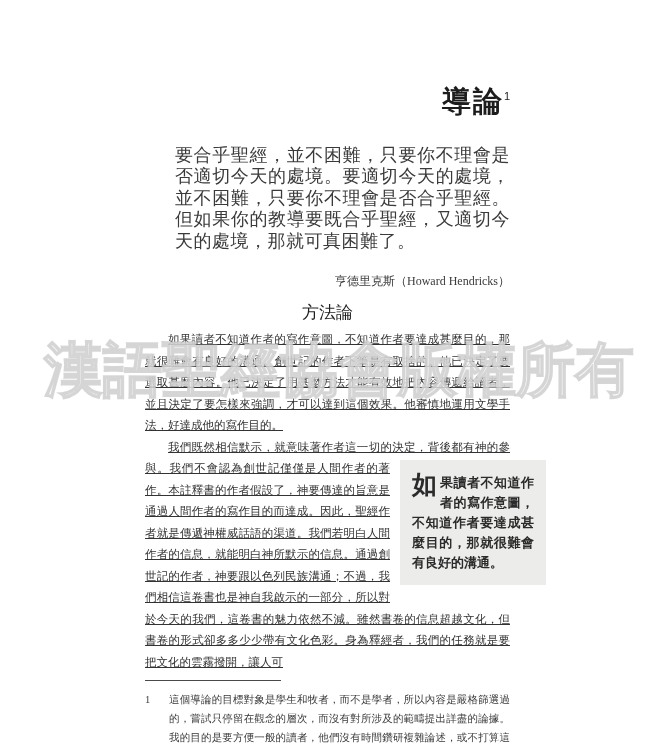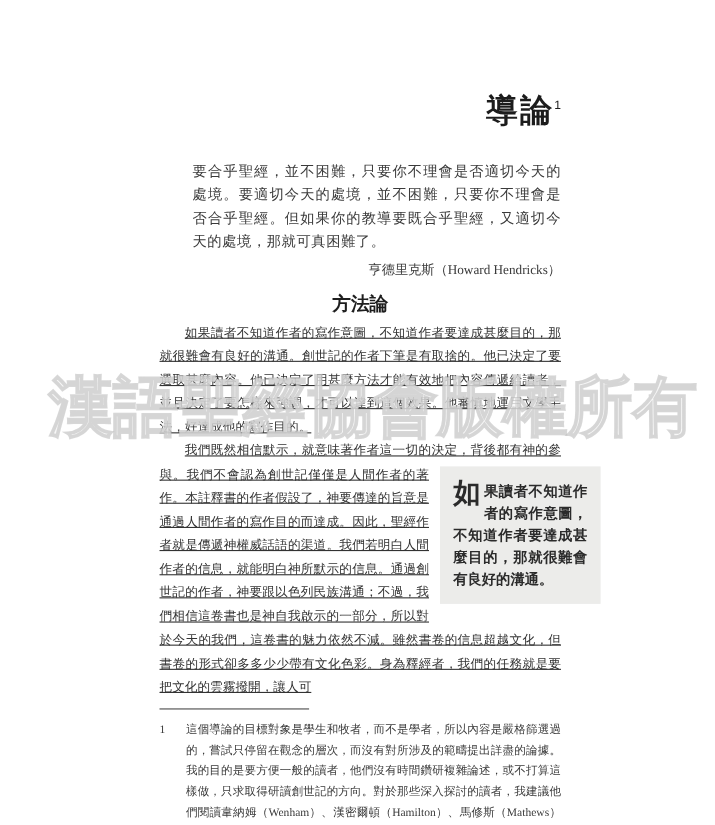--- a/index.html
+++ b/index.html
@@ -32,39 +32,39 @@
   }
   h1.title sup {
     font-size: 11px;
     font-weight: 400;
     letter-spacing: 0;
     vertical-align: super;
   }
   .epigraph {
     margin-top: 26px;
     padding-left: 30px;
-    font-size: 13px;
+    font-size: 18px;
     line-height: 21.5px;
     text-align: justify;
     color: #3a3a3a;
     letter-spacing: 0.5px;
   }
   .epigraph-attribution {
-    margin-top: 3px;
+    margin-top: 18px;
     text-align: right;
     font-size: 12px;
     line-height: 22px;
     color: #3a3a3a;
   }
   h2.section-heading {
     margin-top: 9px;
     margin-bottom: 4px;
     text-align: center;
     font-family: "Liberation Sans", sans-serif;
-    font-weight: 700;
+    font-weight: 400;
     font-size: 17px;
     line-height: 24px;
     color: #1e1e1e;
   }
   .para {
     font-family: "Liberation Sans", sans-serif;
     font-size: 11.5px;
     line-height: 21.5px;
     text-align: justify;
     text-indent: 2em;

